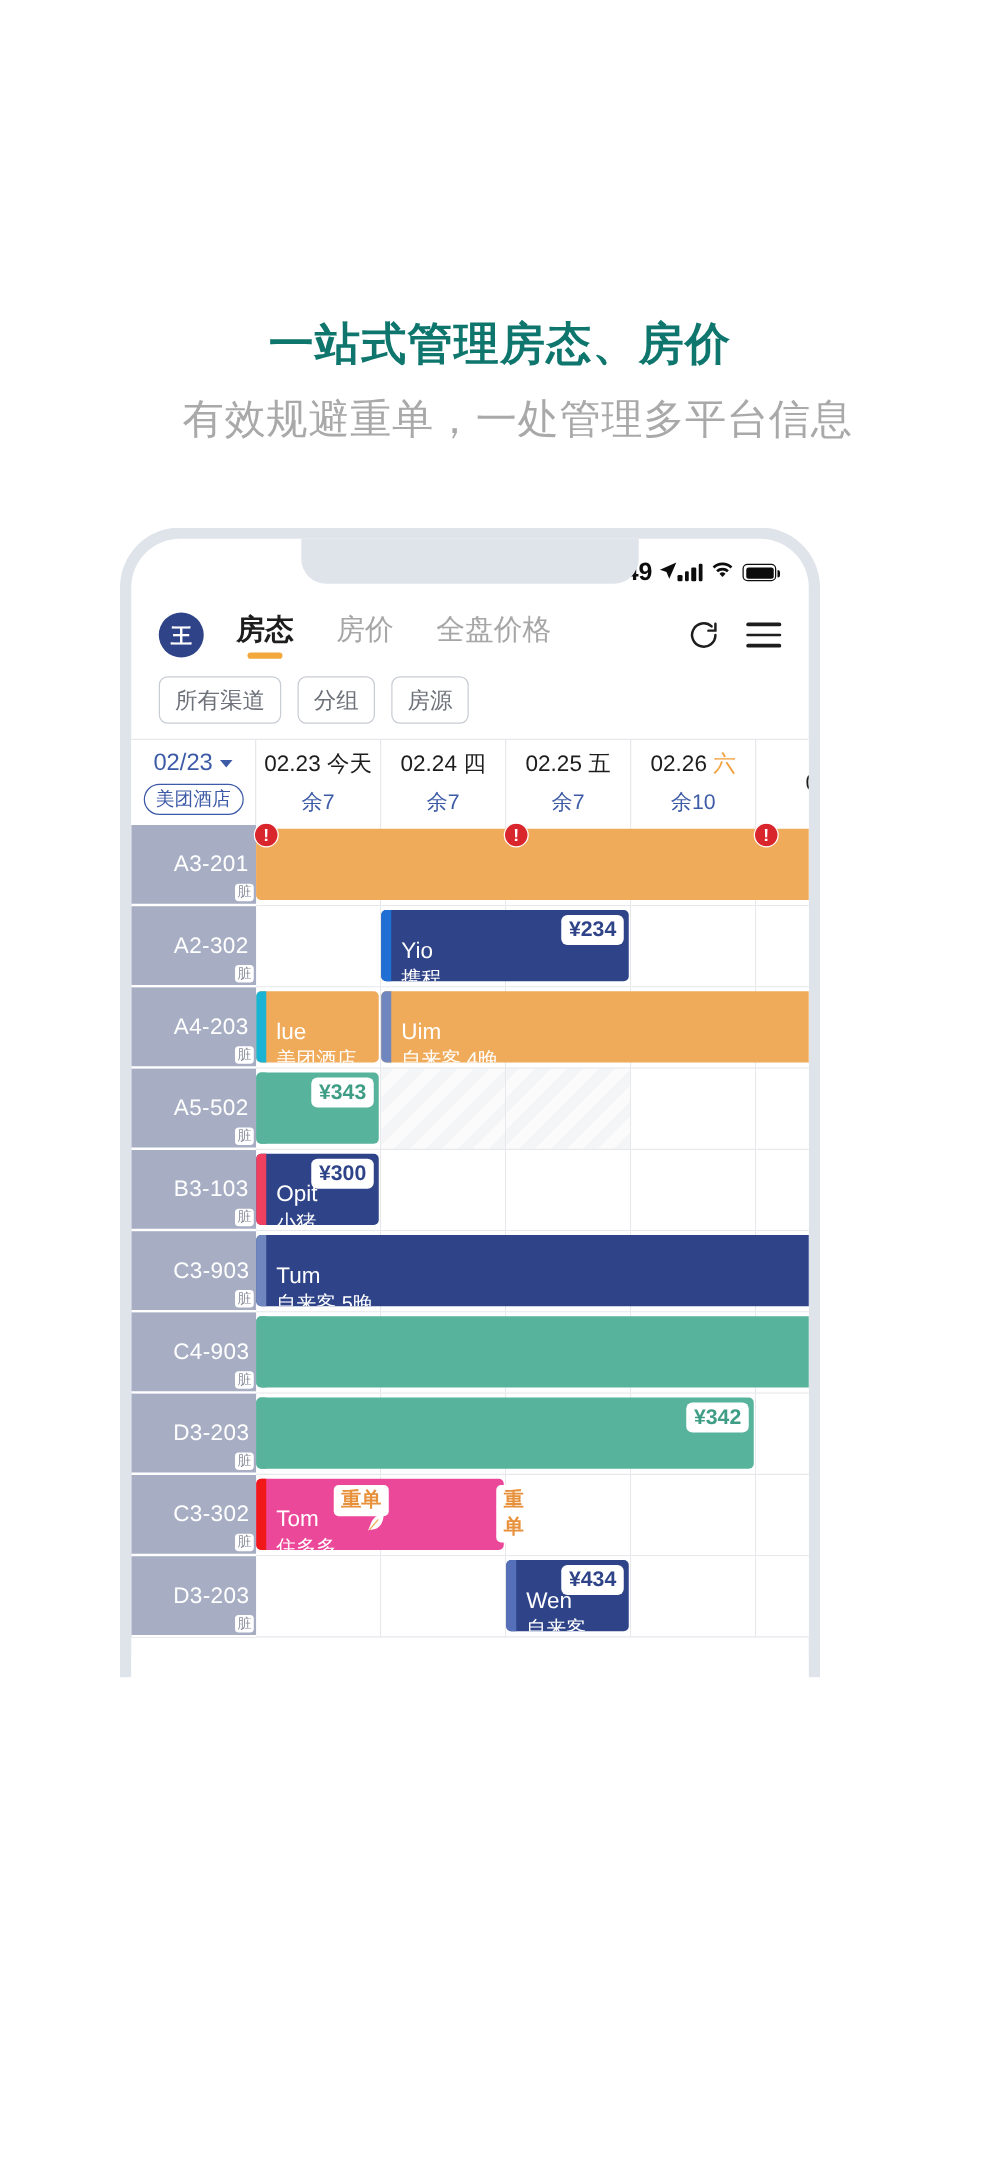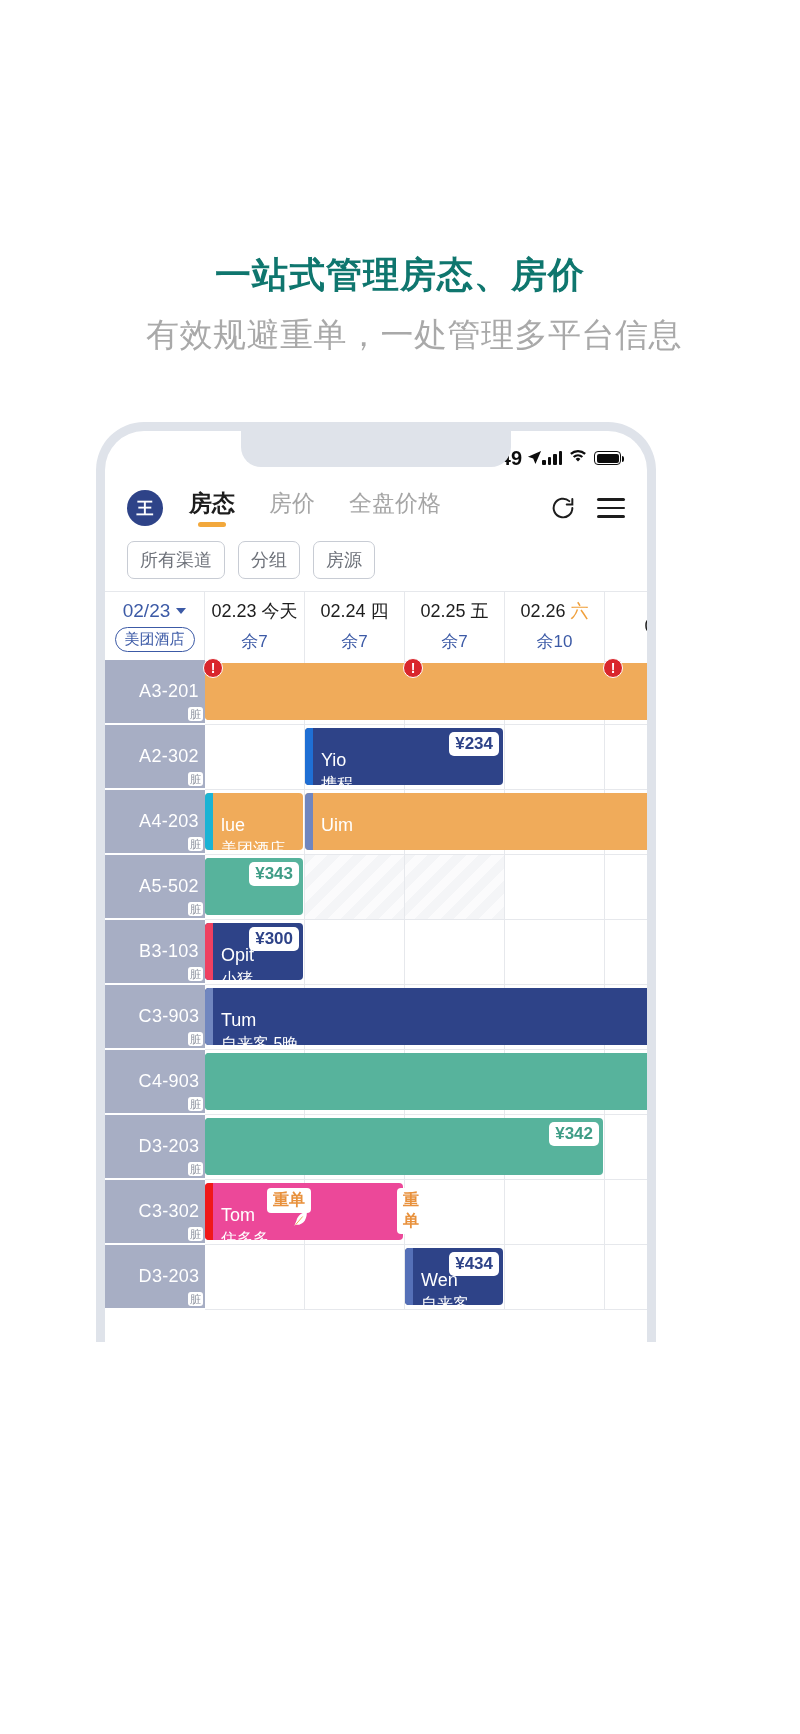--- a/index.html
+++ b/index.html
@@ -347,20 +347,21 @@
                 <div class="bar-edge" style="background: rgb(27, 179, 212);"></div>
                 <div class="bar-in">
                   <div class="bar-name">lue</div>
                   <div class="bar-src">美团酒店</div>
                 </div>
               </div>
               <div class="bar" style="left: 100px; width: 398px; background: rgb(240, 171, 90);">
                 <div class="bar-edge" style="background: rgb(112, 134, 191);"></div>
                 <div class="bar-in">
                   <div class="bar-name">Uim</div>
+                  <div class="bar-src">自来客 4晚</div>
                 </div>
               </div>
             </div>
           </div>
           <div class="row">
             <div class="room-cell">
               <span class="room-name">A5-502</span>
               <span class="dirty-badge">脏</span>
             </div>
             <div class="grid">

